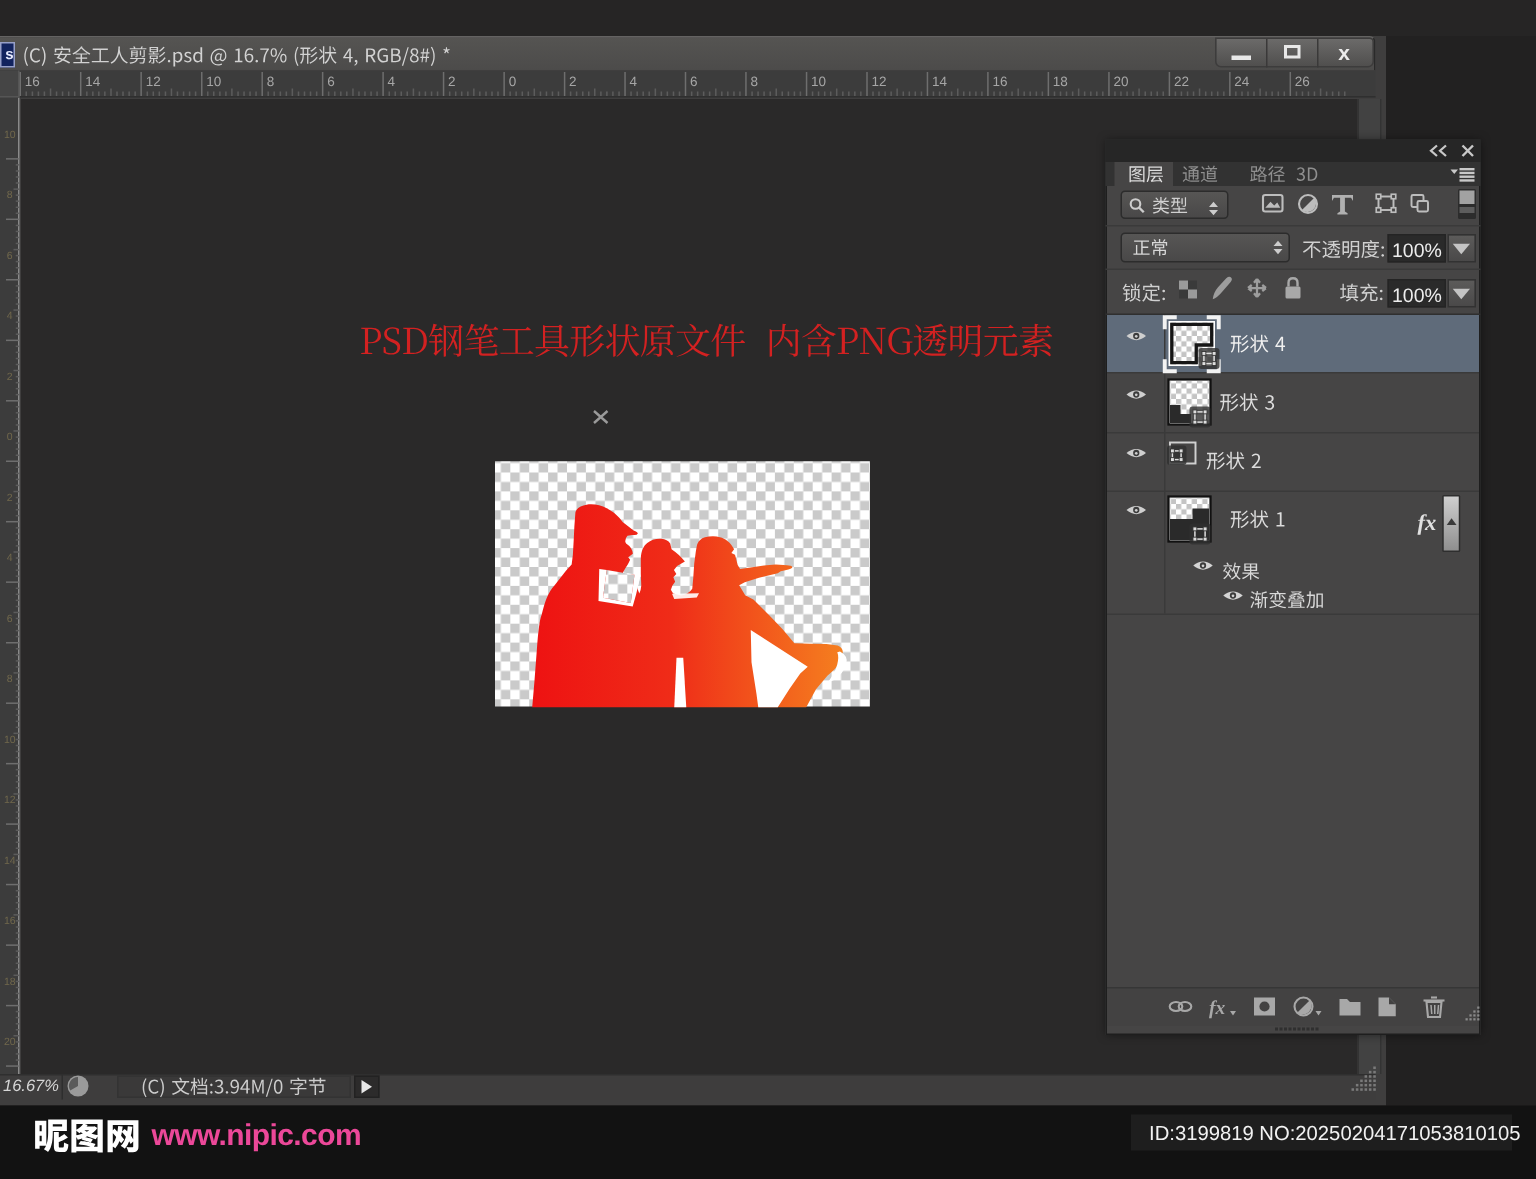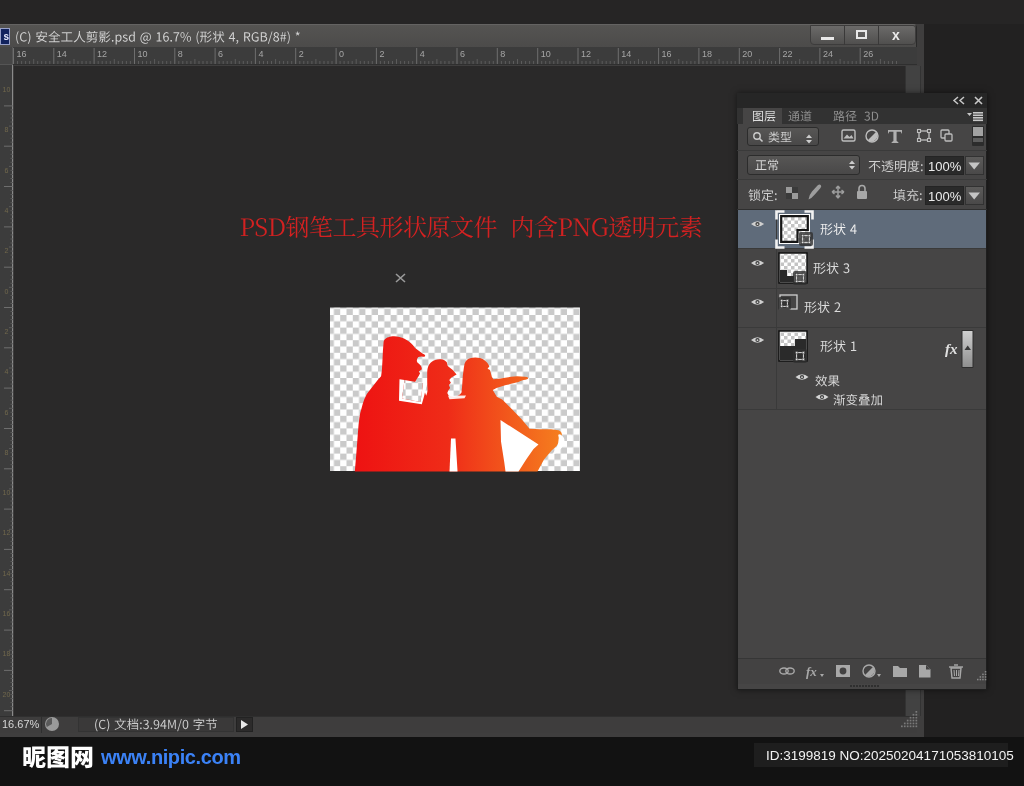--- a/index.html
+++ b/index.html
@@ -19,28 +19,28 @@
       <div style="width:11px;height:9px;border:2px solid #e8e8e8;margin-top:4px;"></div>
     </div>
 <div class="wb" style="font-family:'Liberation Sans',sans-serif;font-weight:bold;color:#ececec;font-size:14px;line-height:19px;">x</div>
   </div>
 <div style="position:absolute;left:0;top:47px;width:917px;height:18px;background:#3c3c3c;border-bottom:1px solid #2f2f2f;"></div>
 <div style="position:absolute;left:0;top:65px;width:13px;height:651px;background:#3c3c3c;border-right:1px solid #8a8a8a;"></div>
 <div style="position:absolute;left:0;top:47px;width:13px;height:18px;background:#454545;border-right:1px solid #555;border-bottom:1px solid #555;"></div>
 <div style="position:absolute;left:14px;top:66px;width:903px;height:650px;background:#2a2929;"></div>
 <div style="position:absolute;left:905px;top:66px;width:16px;height:650px;background:#424242;border-left:1px solid #333;border-right:1px solid #333;"></div>
 <div style="position:absolute;left:0;top:716px;width:917px;height:17px;background:#3e3d3d;border-top:1px solid #2f2f2f;"></div>
-<div class="t" style="left:2px;top:718px;font-size:11px;color:#d6d6d6;">16.67%</div>
+<div class="t" style="left:2px;top:718px;font-size:11px;color:#d6d6d6;font-style:italic;">16.67%</div>
 <div style="position:absolute;left:41px;top:716px;width:1px;height:17px;background:#2e2e2e;"></div>
 <div style="position:absolute;left:78px;top:717px;width:156px;height:15px;background:#3a3939;border:1px solid #333;"></div>
 <div style="position:absolute;left:236px;top:717px;width:17px;height:15px;background:#2c2b2b;border:1px solid #222;"></div>
 <div style="position:absolute;left:0;top:737px;width:1024px;height:49px;background:#121212;"></div>
 <div style="position:absolute;left:754px;top:743px;width:254px;height:24px;background:#1e1e1e;"></div>
 <div class="t" style="left:766px;top:748px;font-size:13.5px;color:#f2f2f2;">ID:3199819 NO:20250204171053810105</div>
-<div class="t" style="left:101px;top:746px;font-size:20px;font-weight:bold;color:#3b82f6;letter-spacing:-0.4px;">www.nipic.com</div>
+<div class="t" style="left:101px;top:746px;font-size:20px;font-weight:bold;color:#ec4899;letter-spacing:-0.4px;">www.nipic.com</div>
 <div style="position:absolute;left:737px;top:93px;width:250px;height:597px;background:#464545;border:1px solid #1e1e1e;box-shadow:0 0 6px rgba(0,0,0,.5);"></div>
 <div style="position:absolute;left:737px;top:93px;width:250px;height:15px;background:#262626;"></div>
 <div style="position:absolute;left:737px;top:108px;width:250px;height:16px;background:#323232;"></div>
 <div style="position:absolute;left:743px;top:108px;width:39px;height:16px;background:#464545;"></div>
 <div style="position:absolute;left:737px;top:150px;width:250px;height:1px;background:#3a3a3a;"></div>
 <div style="position:absolute;left:737px;top:179px;width:250px;height:1px;background:#3a3a3a;"></div>
 <div style="position:absolute;left:737px;top:209px;width:250px;height:1px;background:#2f2f2f;"></div>
 <div style="position:absolute;left:738px;top:210px;width:248px;height:38px;background:#5f6b7a;"></div>
 <div style="position:absolute;left:738px;top:248px;width:248px;height:1px;background:#3a3a3a;"></div>
 <div style="position:absolute;left:738px;top:288px;width:248px;height:1px;background:#3a3a3a;"></div>

